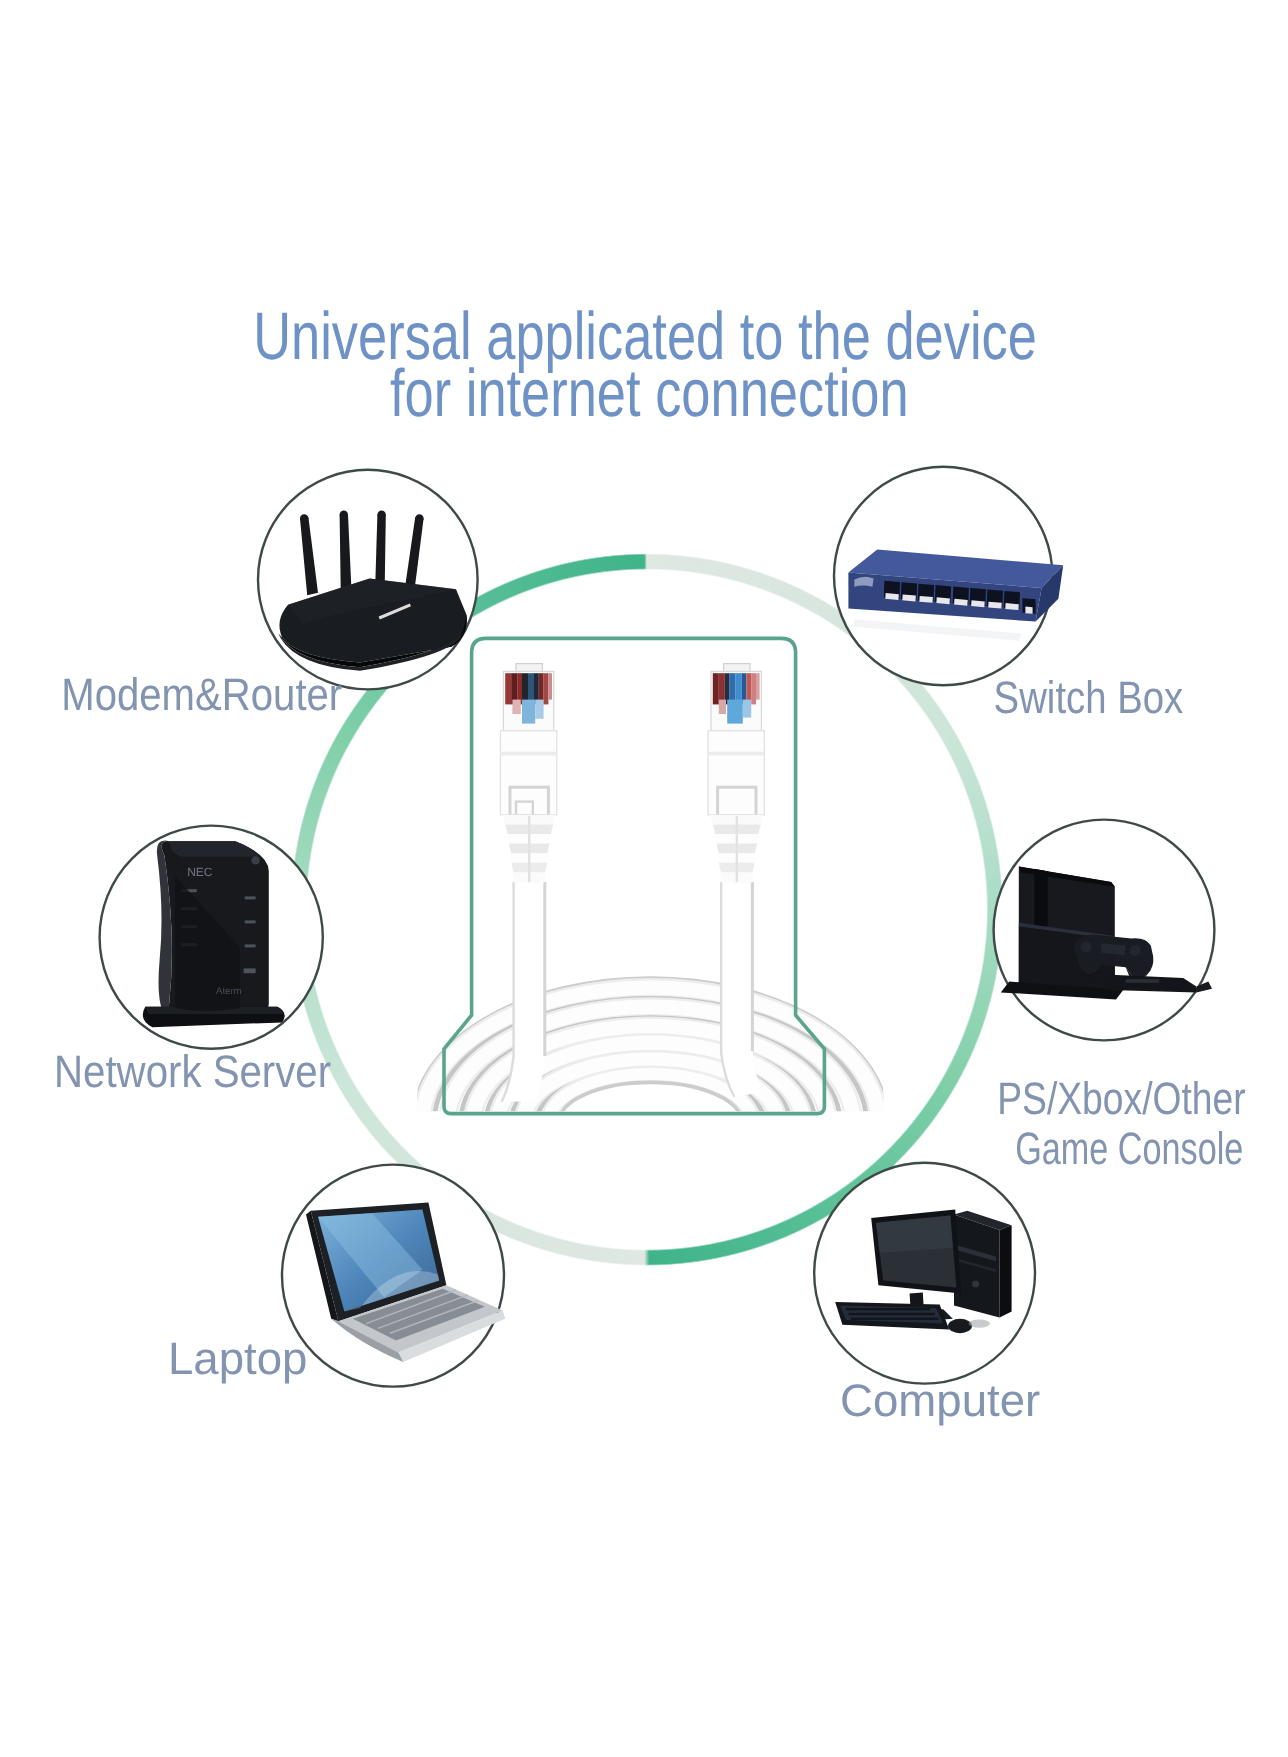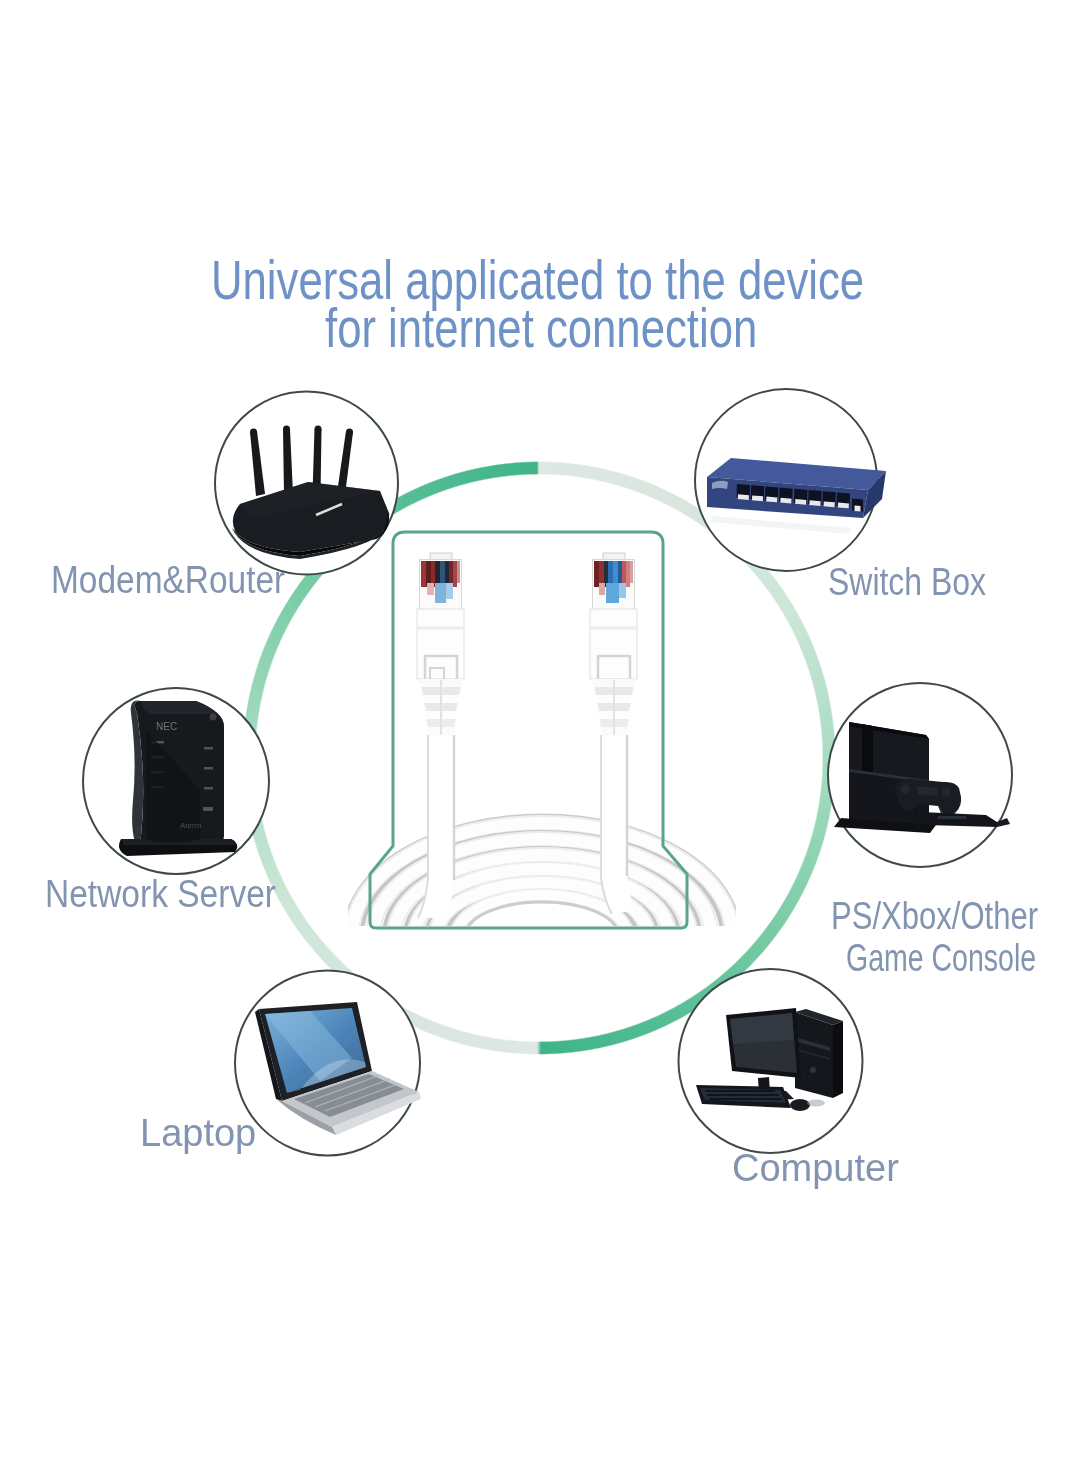--- a/index.html
+++ b/index.html
@@ -269,13 +269,13 @@
 </svg>
 
 <div class="t" style="left:211px;top:247px;font-size:56px;transform:scaleX(0.78);">Universal applicated to the device</div>
 <div class="t" style="left:325px;top:295px;font-size:56px;transform:scaleX(0.78);">for internet connection</div>
 <div class="lab" style="left:51px;top:559px;transform:scaleX(0.88);">Modem&amp;Router</div>
 <div class="lab" style="left:828px;top:561px;transform:scaleX(0.841);">Switch Box</div>
 <div class="lab" style="left:45px;top:873px;transform:scaleX(0.882);">Network Server</div>
 <div class="lab" style="left:831px;top:895px;transform:scaleX(0.817);">PS/Xbox/Other</div>
 <div class="lab" style="left:846px;top:937px;transform:scaleX(0.75);">Game Console</div>
 <div class="lab" style="left:140px;top:1112px;">Laptop</div>
-<div class="lab" style="left:732px;top:1147px;">Computer</div>
+<div class="lab" style="left:700px;top:1147px;">Computer</div>
 
 </body></html>

